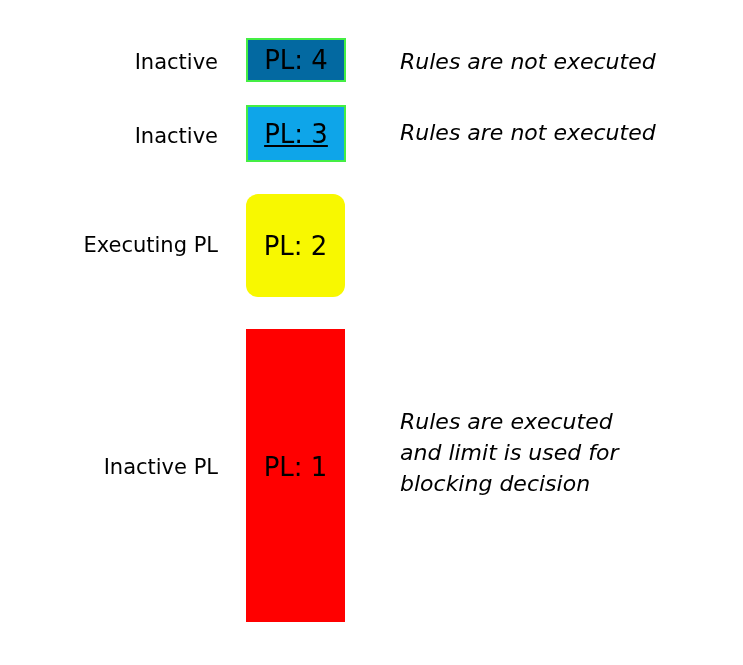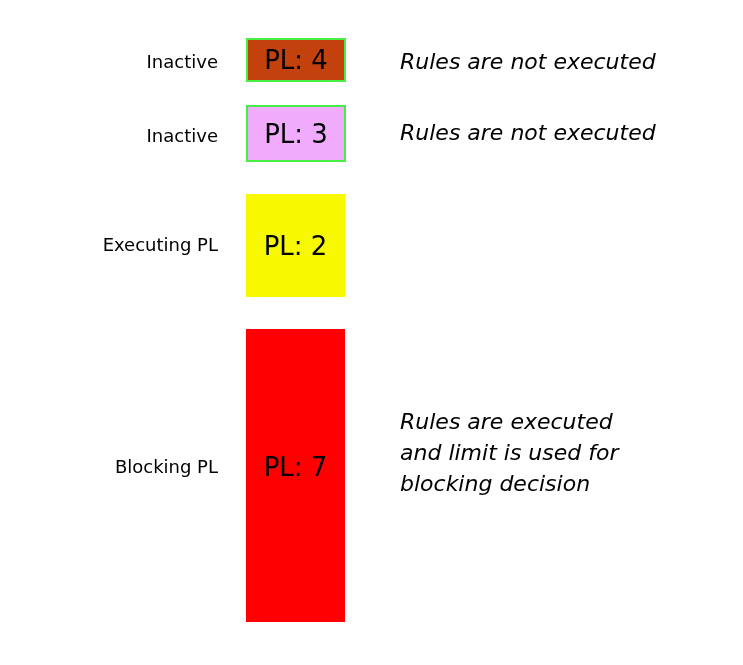--- a/index.html
+++ b/index.html
@@ -14,41 +14,41 @@
     background: #ffffff;
     font-family: "DejaVu Sans", "Liberation Sans", sans-serif;
     color: #000000;
     overflow: hidden;
   }
   .row-label {
     position: absolute;
     left: 30px;
     width: 188px;
     text-align: right;
-    font-size: 18px;
+    font-size: 21px;
     line-height: 32px;
     white-space: nowrap;
   }
   #label-0 { top: 46px; }
   #label-1 { top: 120px; }
   #label-2 { top: 229px; }
   #label-3 { top: 451px; }
 
   .pl-box {
     position: absolute;
     left: 246px;
     box-sizing: border-box;
     display: flex;
     align-items: center;
     justify-content: center;
     font-size: 26px;
   }
   #box-0 { top: 38px;  width: 100px; height: 44px; }
   #box-1 { top: 105px; width: 100px; height: 57px; }
-  #box-2 { top: 194px; width: 99px;  height: 103px; }
+  #box-2 { top: 194px; width: 99px;  height: 103px; border-radius: 12px; }
   #box-3 { top: 329px; width: 99px;  height: 293px; padding-bottom: 17px; }
 
   .row-desc {
     position: absolute;
     left: 400px;
     width: 335px;
     font-style: italic;
     font-size: 22px;
     line-height: 31px;
     white-space: pre-line;
@@ -57,37 +57,37 @@
   #desc-1 { top: 117px; }
   #desc-2 { top: 196px; }
   #desc-3 { top: 406px; }
 </style>
 </head>
 <body>
 
 <div id="canvas">
 
   <div class="row-label" id="label-0">Inactive</div>
-  <div class="pl-box" id="box-0" style="background: #c2410c; border: 2px solid rgb(68, 238, 68);">
+  <div class="pl-box" id="box-0" style="background: #0369a1; border: 2px solid rgb(68, 238, 68);">
     <span>PL: 4</span>
   </div>
   <div class="row-desc" id="desc-0">Rules are not executed</div>
 
   <div class="row-label" id="label-1">Inactive</div>
-  <div class="pl-box" id="box-1" style="background: #f0abfc; border: 2px solid rgb(68, 238, 68);">
+  <div class="pl-box" id="box-1" style="background: #0ea5e9; border: 2px solid rgb(68, 238, 68); text-decoration: underline;">
     <span>PL: 3</span>
   </div>
   <div class="row-desc" id="desc-1">Rules are not executed</div>
 
   <div class="row-label" id="label-2">Executing PL</div>
   <div class="pl-box" id="box-2" style="background: rgb(248, 248, 0);">
     <span>PL: 2</span>
   </div>
 
-  <div class="row-label" id="label-3">Blocking PL</div>
+  <div class="row-label" id="label-3">Inactive PL</div>
   <div class="pl-box" id="box-3" style="background: rgb(255, 0, 0);">
-    <span>PL: 7</span>
+    <span>PL: 1</span>
   </div>
   <div class="row-desc" id="desc-3">Rules are executed
 and limit is used for
 blocking decision</div>
 
 </div>
 
 </body></html>

